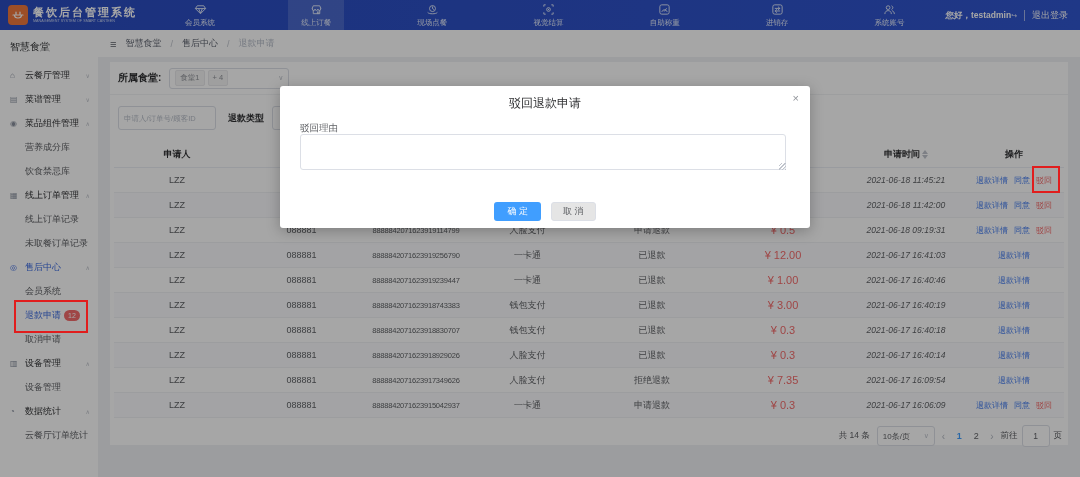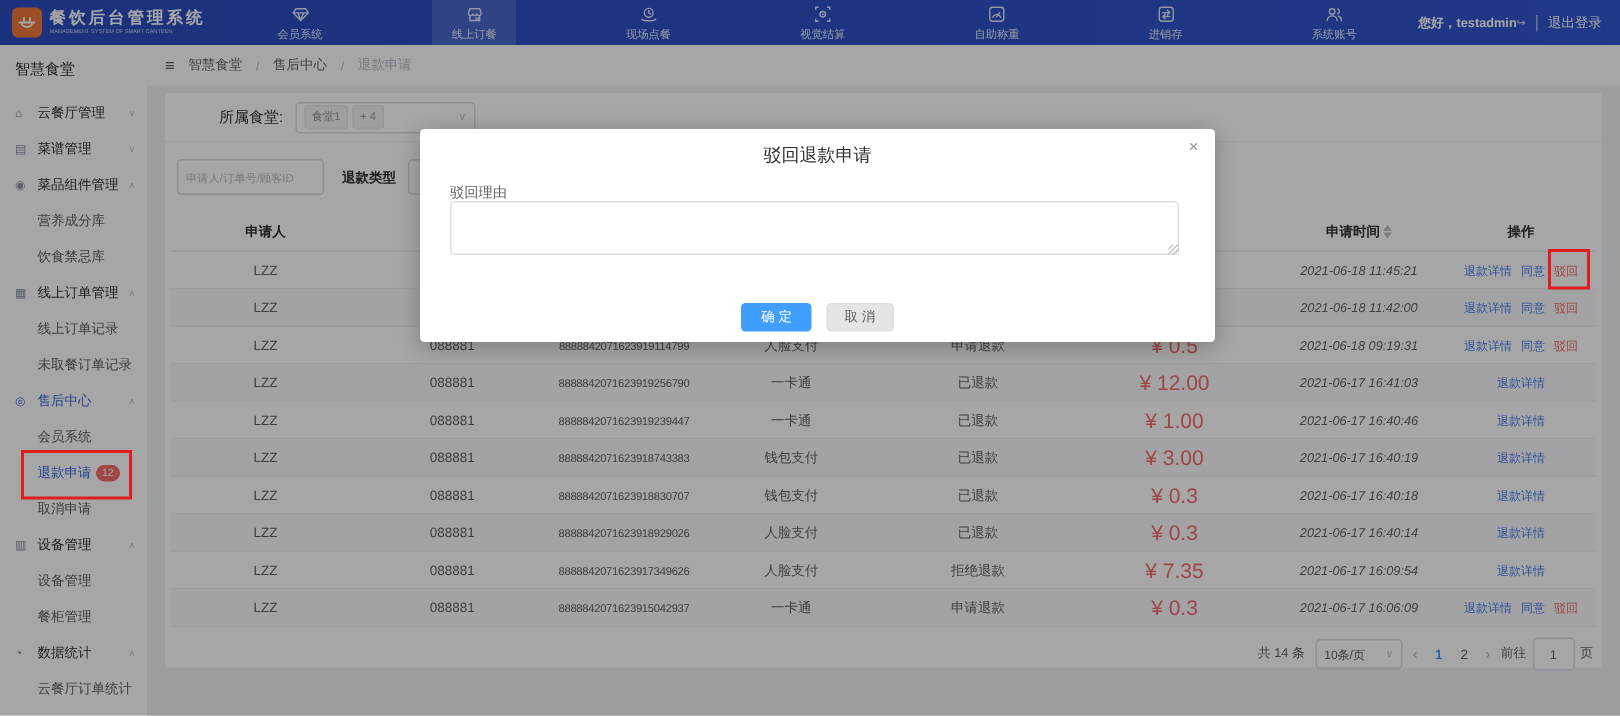--- a/index.html
+++ b/index.html
@@ -41,21 +41,21 @@
   
   .bc-bar{position:absolute;left:98px;top:30px;width:982px;height:27px;background:#fff;display:flex;
           align-items:center;gap:9px;padding-left:12px;box-sizing:border-box;font-size:9px;z-index:1;}
   .bc-menu{font-size:11px;color:#5a5e66;cursor:pointer;}
   .crumb{color:#5f6470;}
   .crumb.last{color:#b7bdc9;}
   .bc-sep{color:#c0c4cc;}
   
   .card{position:absolute;left:110px;top:62px;width:958px;height:383px;background:#fff;z-index:1;}
   .canteen-row{height:32px;display:flex;align-items:center;gap:8px;padding-left:8px;border-bottom:1px solid #f2f3f5;}
-  .cr-label{font-size:10px;font-weight:normal;color:#303133;margin-left:28px;}
+  .cr-label{font-size:10px;font-weight:bold;color:#303133;}
   .cr-select{width:120px;height:21px;border:1px solid #dcdfe6;border-radius:3px;display:flex;
              align-items:center;gap:3px;padding:0 5px;box-sizing:border-box;background:#fff;cursor:pointer;}
   .cr-tag{background:#f4f4f5;border:1px solid #e9e9eb;color:#909399;font-size:7.5px;height:14px;
           line-height:13px;padding:0 4px;border-radius:2px;white-space:nowrap;}
   .cr-chev{margin-left:auto;color:#c0c4cc;font-size:7px;}
   .filter-row{height:46px;display:flex;align-items:center;padding-left:8px;}
   .search-input{width:86px;height:22px;border:1px solid #dcdfe6;border-radius:3px;font-size:7.5px;
                 padding:0 5px;color:#606266;outline:none;}
   .search-input::placeholder{color:#b8bec8;}
   .ft-label{margin-left:12px;font-size:9px;font-weight:bold;color:#303133;white-space:nowrap;}
@@ -70,21 +70,21 @@
   .thead{height:26px;border-bottom:1px solid #ebeef5;}
   .th{font-size:9px;font-weight:bold;color:#303133;text-align:center;white-space:nowrap;}
   .th .caret-wrap{display:inline-flex;flex-direction:column;line-height:.5;vertical-align:middle;margin-left:2px;}
   .caret{width:0;height:0;border-left:3px solid transparent;border-right:3px solid transparent;}
   .caret.up{border-bottom:4px solid #c0c4cc;margin-bottom:1px;}
   .caret.down{border-top:4px solid #c0c4cc;}
   .tr{height:24px;border-bottom:1px solid #f0f2f5;}
   .tr:nth-child(even){background:#fafbfd;}
   .td{font-size:9px;color:#606266;text-align:center;white-space:nowrap;overflow:hidden;}
   .td.serial{font-size:7.5px;letter-spacing:-.2px;}
-  .td.amount{color:#f56c6c;font-size:14px;}
+  .td.amount{color:#f56c6c;font-size:11px;}
   .td.time{font-size:8.5px;font-style:italic;}
   .td.actions{display:flex;justify-content:center;gap:6px;overflow:visible;}
   .link{font-size:8px;color:#4a80f0;cursor:pointer;}
   .link.red{color:#f56c6c;}
   
   .pager{display:flex;justify-content:flex-end;align-items:center;gap:7px;margin:7px 6px 0 0;
          font-size:8.5px;color:#606266;}
   .psel{width:58px;height:20px;border:1px solid #dcdfe6;border-radius:3px;display:flex;align-items:center;
         justify-content:space-between;padding:0 5px;box-sizing:border-box;font-size:8px;cursor:pointer;}
   .psel .cr-chev{margin-left:0;}
@@ -256,23 +256,20 @@
         <span>取消申请</span>
       </div>
       <div class="s-item parent">
         <span class="sic">▥</span>
         <span>设备管理</span>
         <span class="chev">∧</span>
       </div>
       <div class="s-item child">
         <span>设备管理</span>
       </div>
-      <div class="s-item child">
-        <span>餐柜管理</span>
-      </div>
       <div class="s-item parent">
         <span class="sic">◔</span>
         <span>数据统计</span>
         <span class="chev">∧</span>
       </div>
       <div class="s-item child">
         <span>云餐厅订单统计</span>
       </div>
     </div>
 </div>

